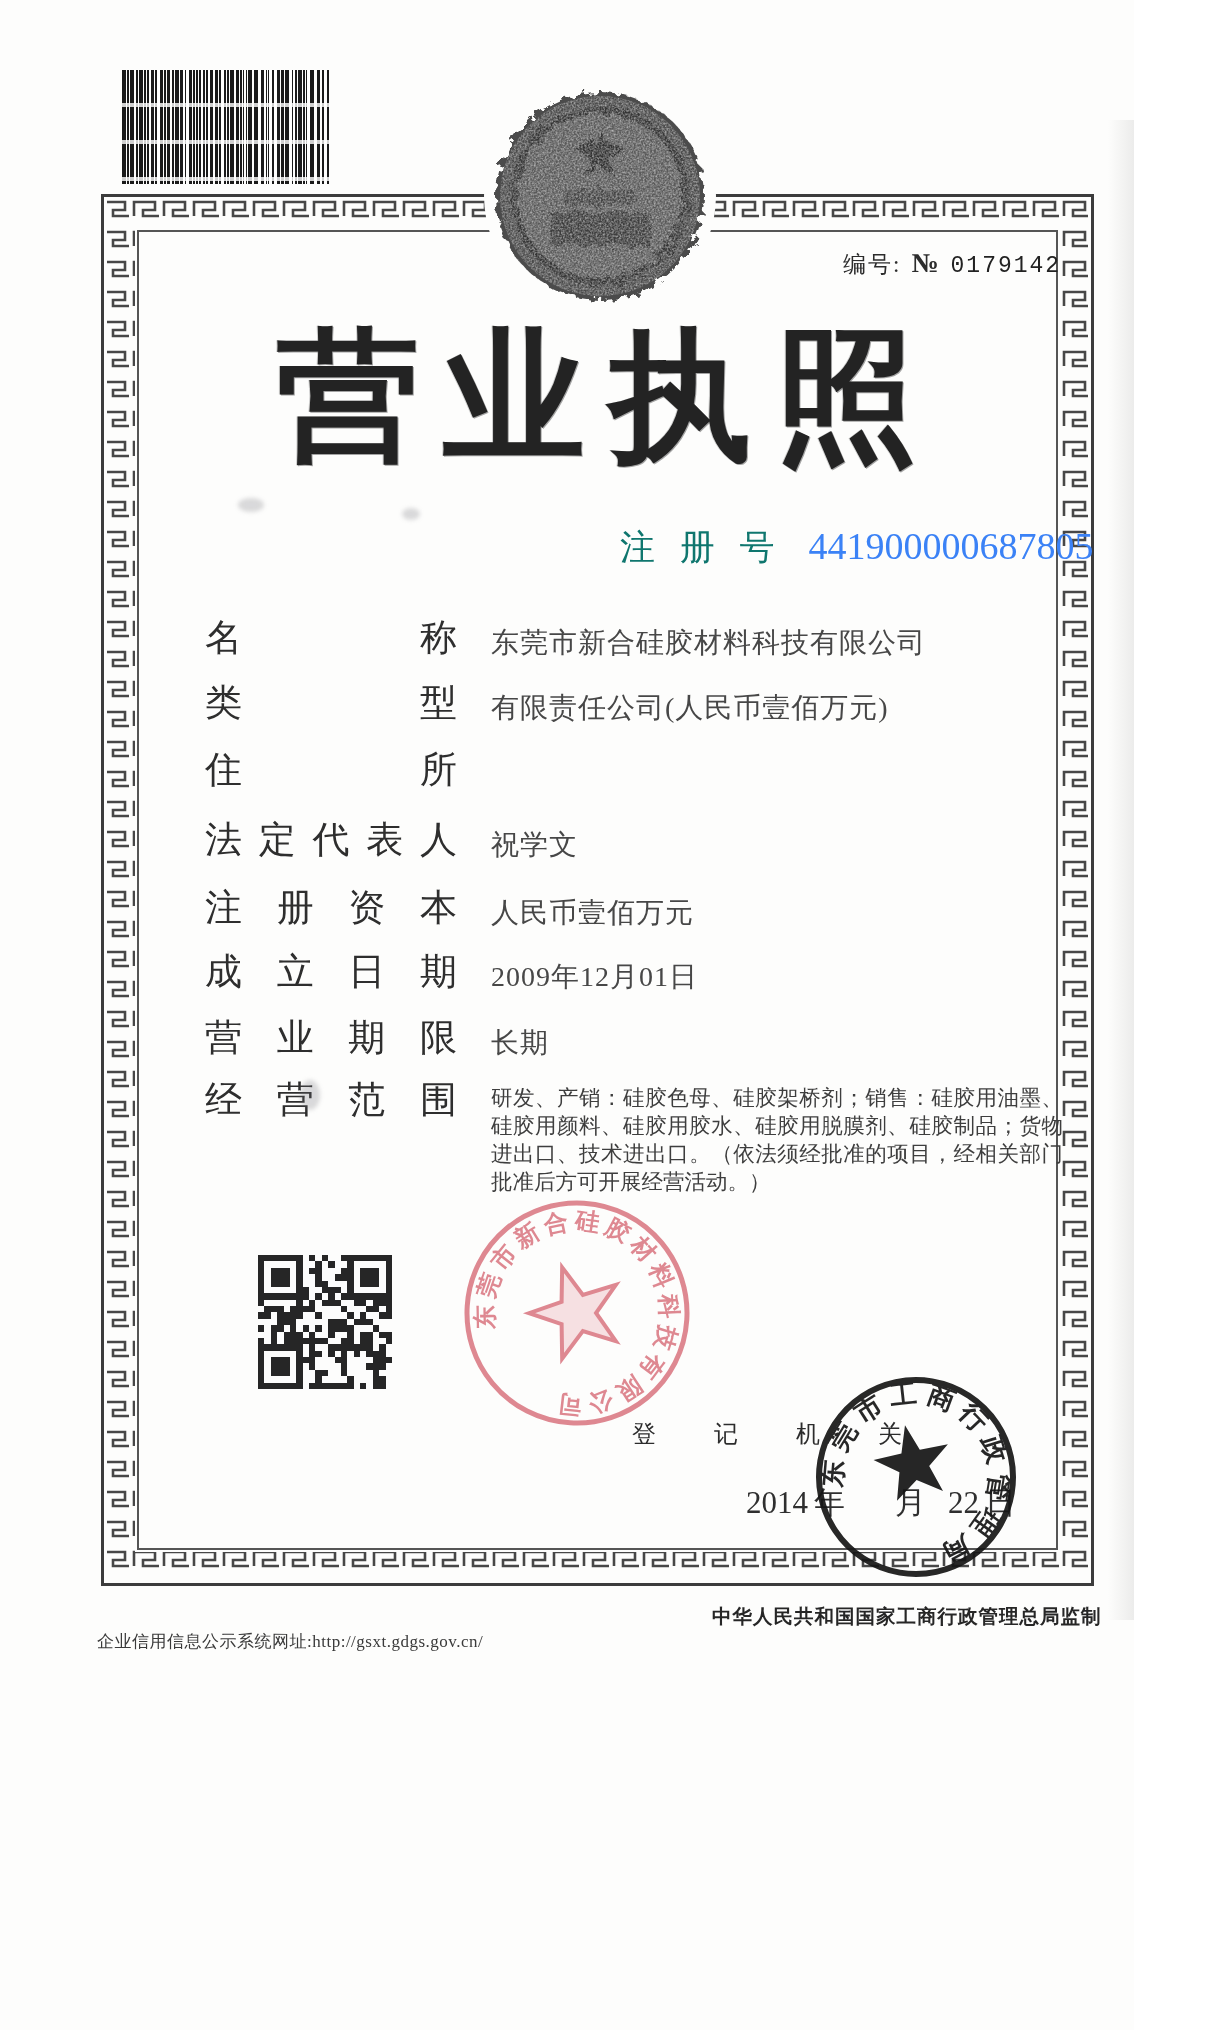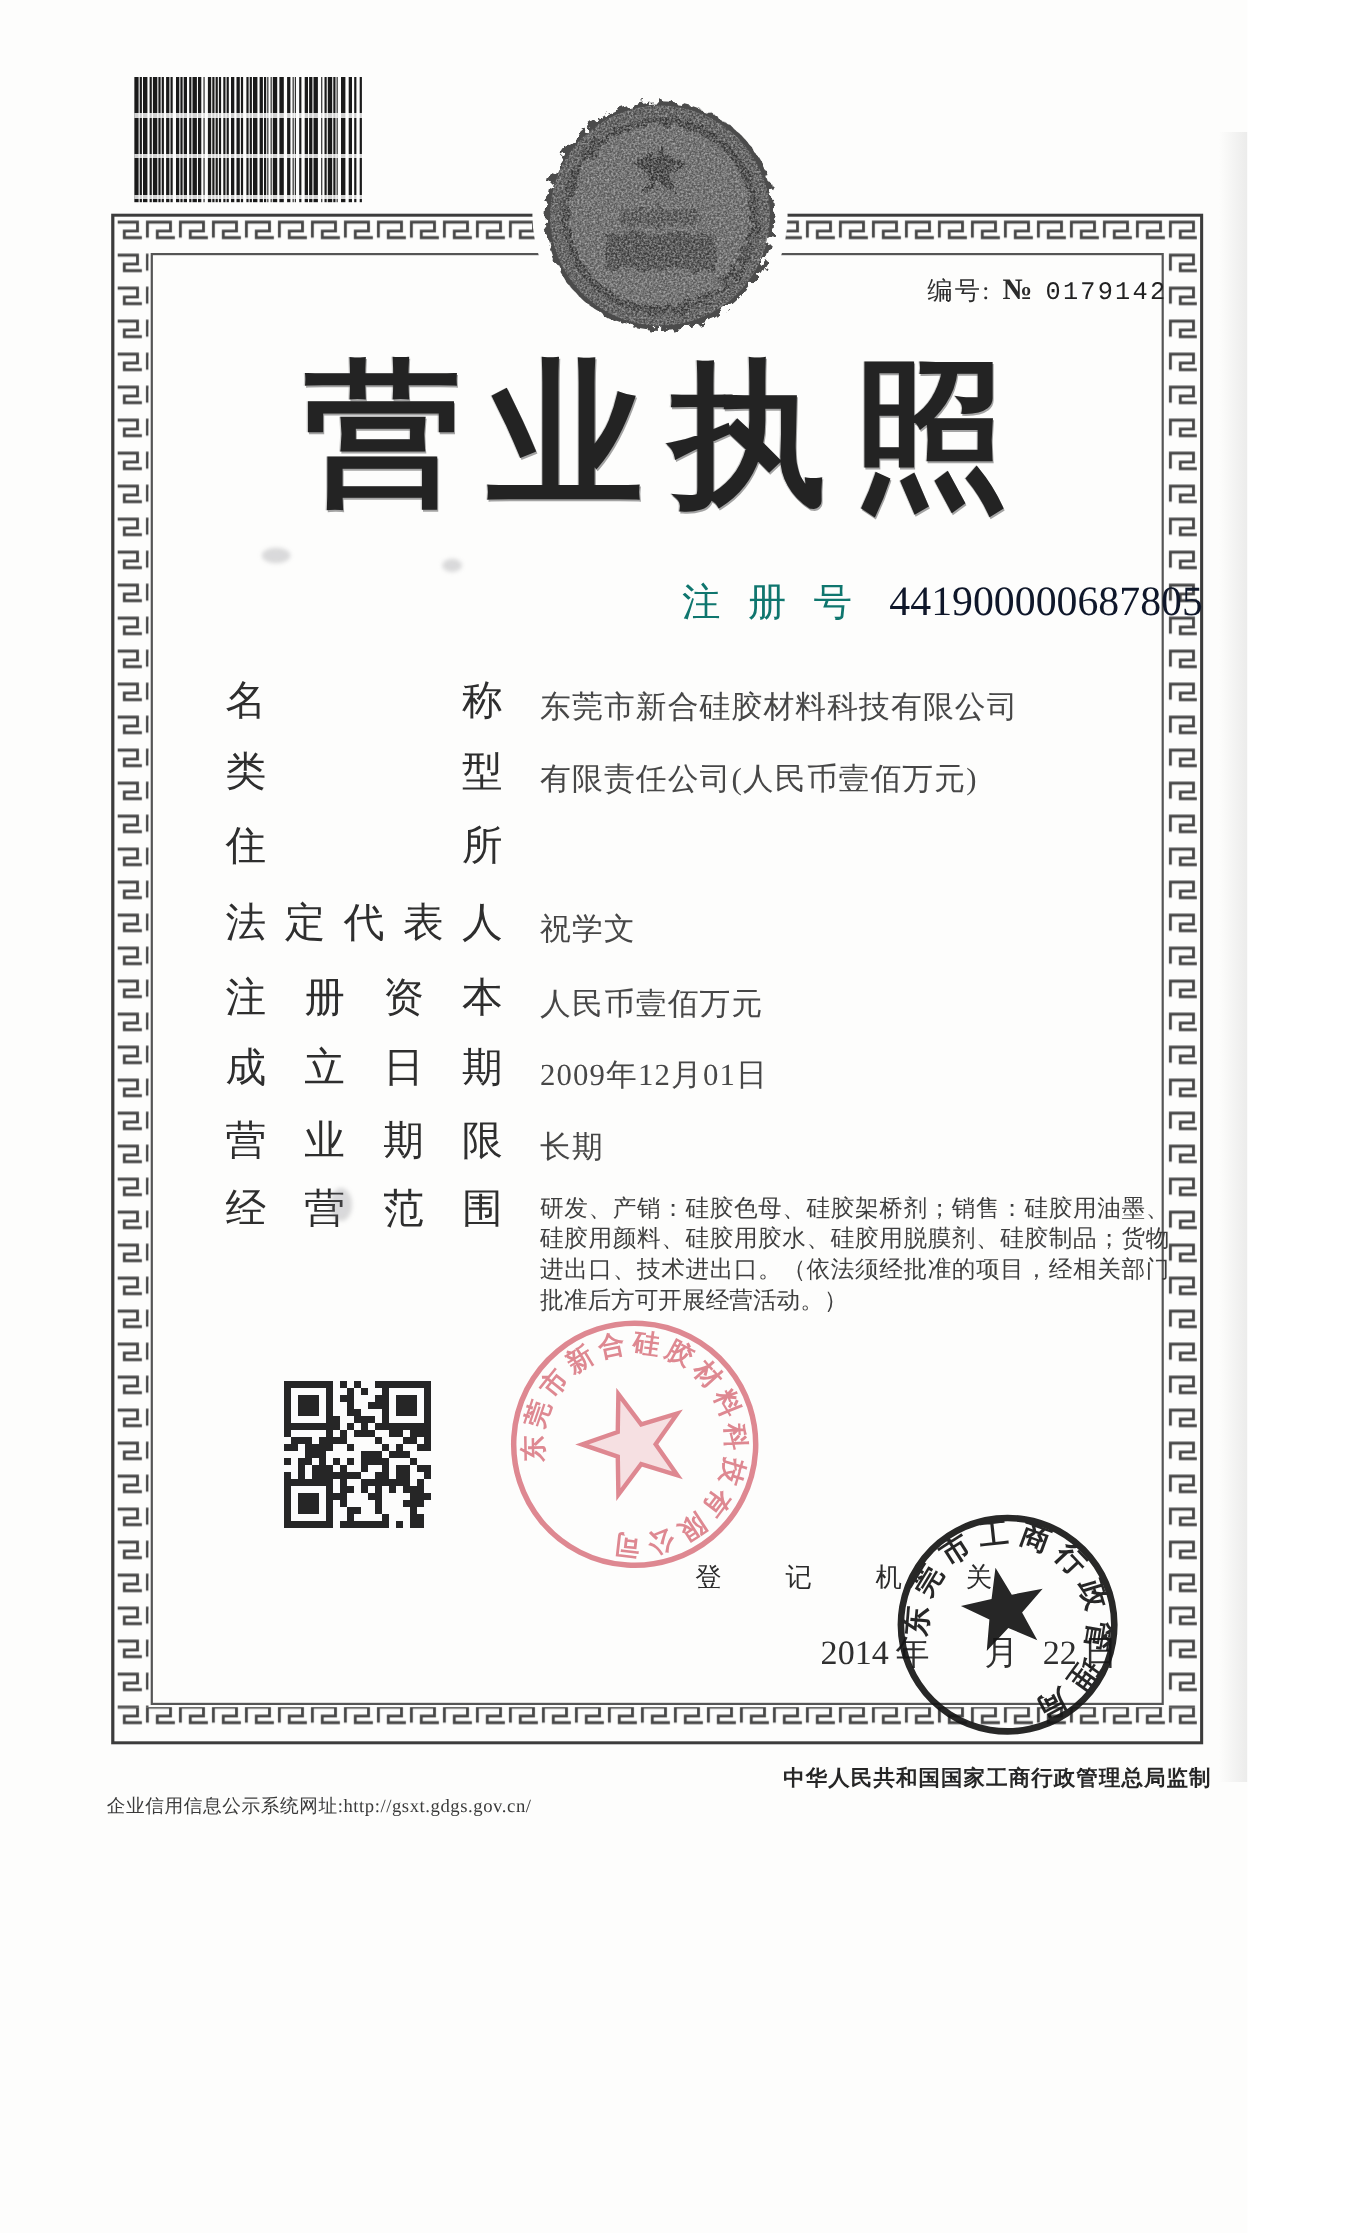--- a/index.html
+++ b/index.html
@@ -21,21 +21,21 @@
   .serial .lbl{font-size:23px;letter-spacing:2px;}
   .serial .nosign{font-size:27px;font-weight:bold;margin-left:10px;}
   .serial .num{font-size:23px;font-family:"Liberation Mono",monospace;letter-spacing:2px;margin-left:12px;color:#222;}
   
   .title{position:absolute;left:277px;top:318px;width:640px;display:flex;justify-content:space-between;
         font-family:"DejaVu Sans",sans-serif;font-weight:bold;font-size:142px;line-height:1.1;color:#232323;
         text-shadow:1px 1px 0 rgba(90,90,90,.55), -1px 0 0 rgba(120,120,120,.35);}
   
   .regno{position:absolute;left:620px;top:524px;display:flex;align-items:baseline;}
   .regno .lbl{font-size:35px;letter-spacing:8px;color:#0f766e;}
-  .regno .num{font-size:38px;margin-left:26px;color:#0f172a;}
+  .regno .num{font-size:38px;margin-left:26px;color:#3b82f6;}
   
   .row{position:absolute;left:205px;display:flex;align-items:flex-start;}
   .row-label{width:252px;flex:0 0 auto;display:flex;justify-content:space-between;
         font-size:37px;line-height:1.2;color:#2e2e2e;}
   .row-value{margin-left:34px;font-size:28px;color:#474747;padding-top:8px;white-space:nowrap;letter-spacing:1px;}
   .row-scope .row-value{white-space:normal;width:572px;font-size:21.5px;line-height:28px;
         text-align:justify;padding-top:6px;letter-spacing:0;color:#3e3e3e;}
   
   .qr{position:absolute;left:258px;top:1255px;}
   

